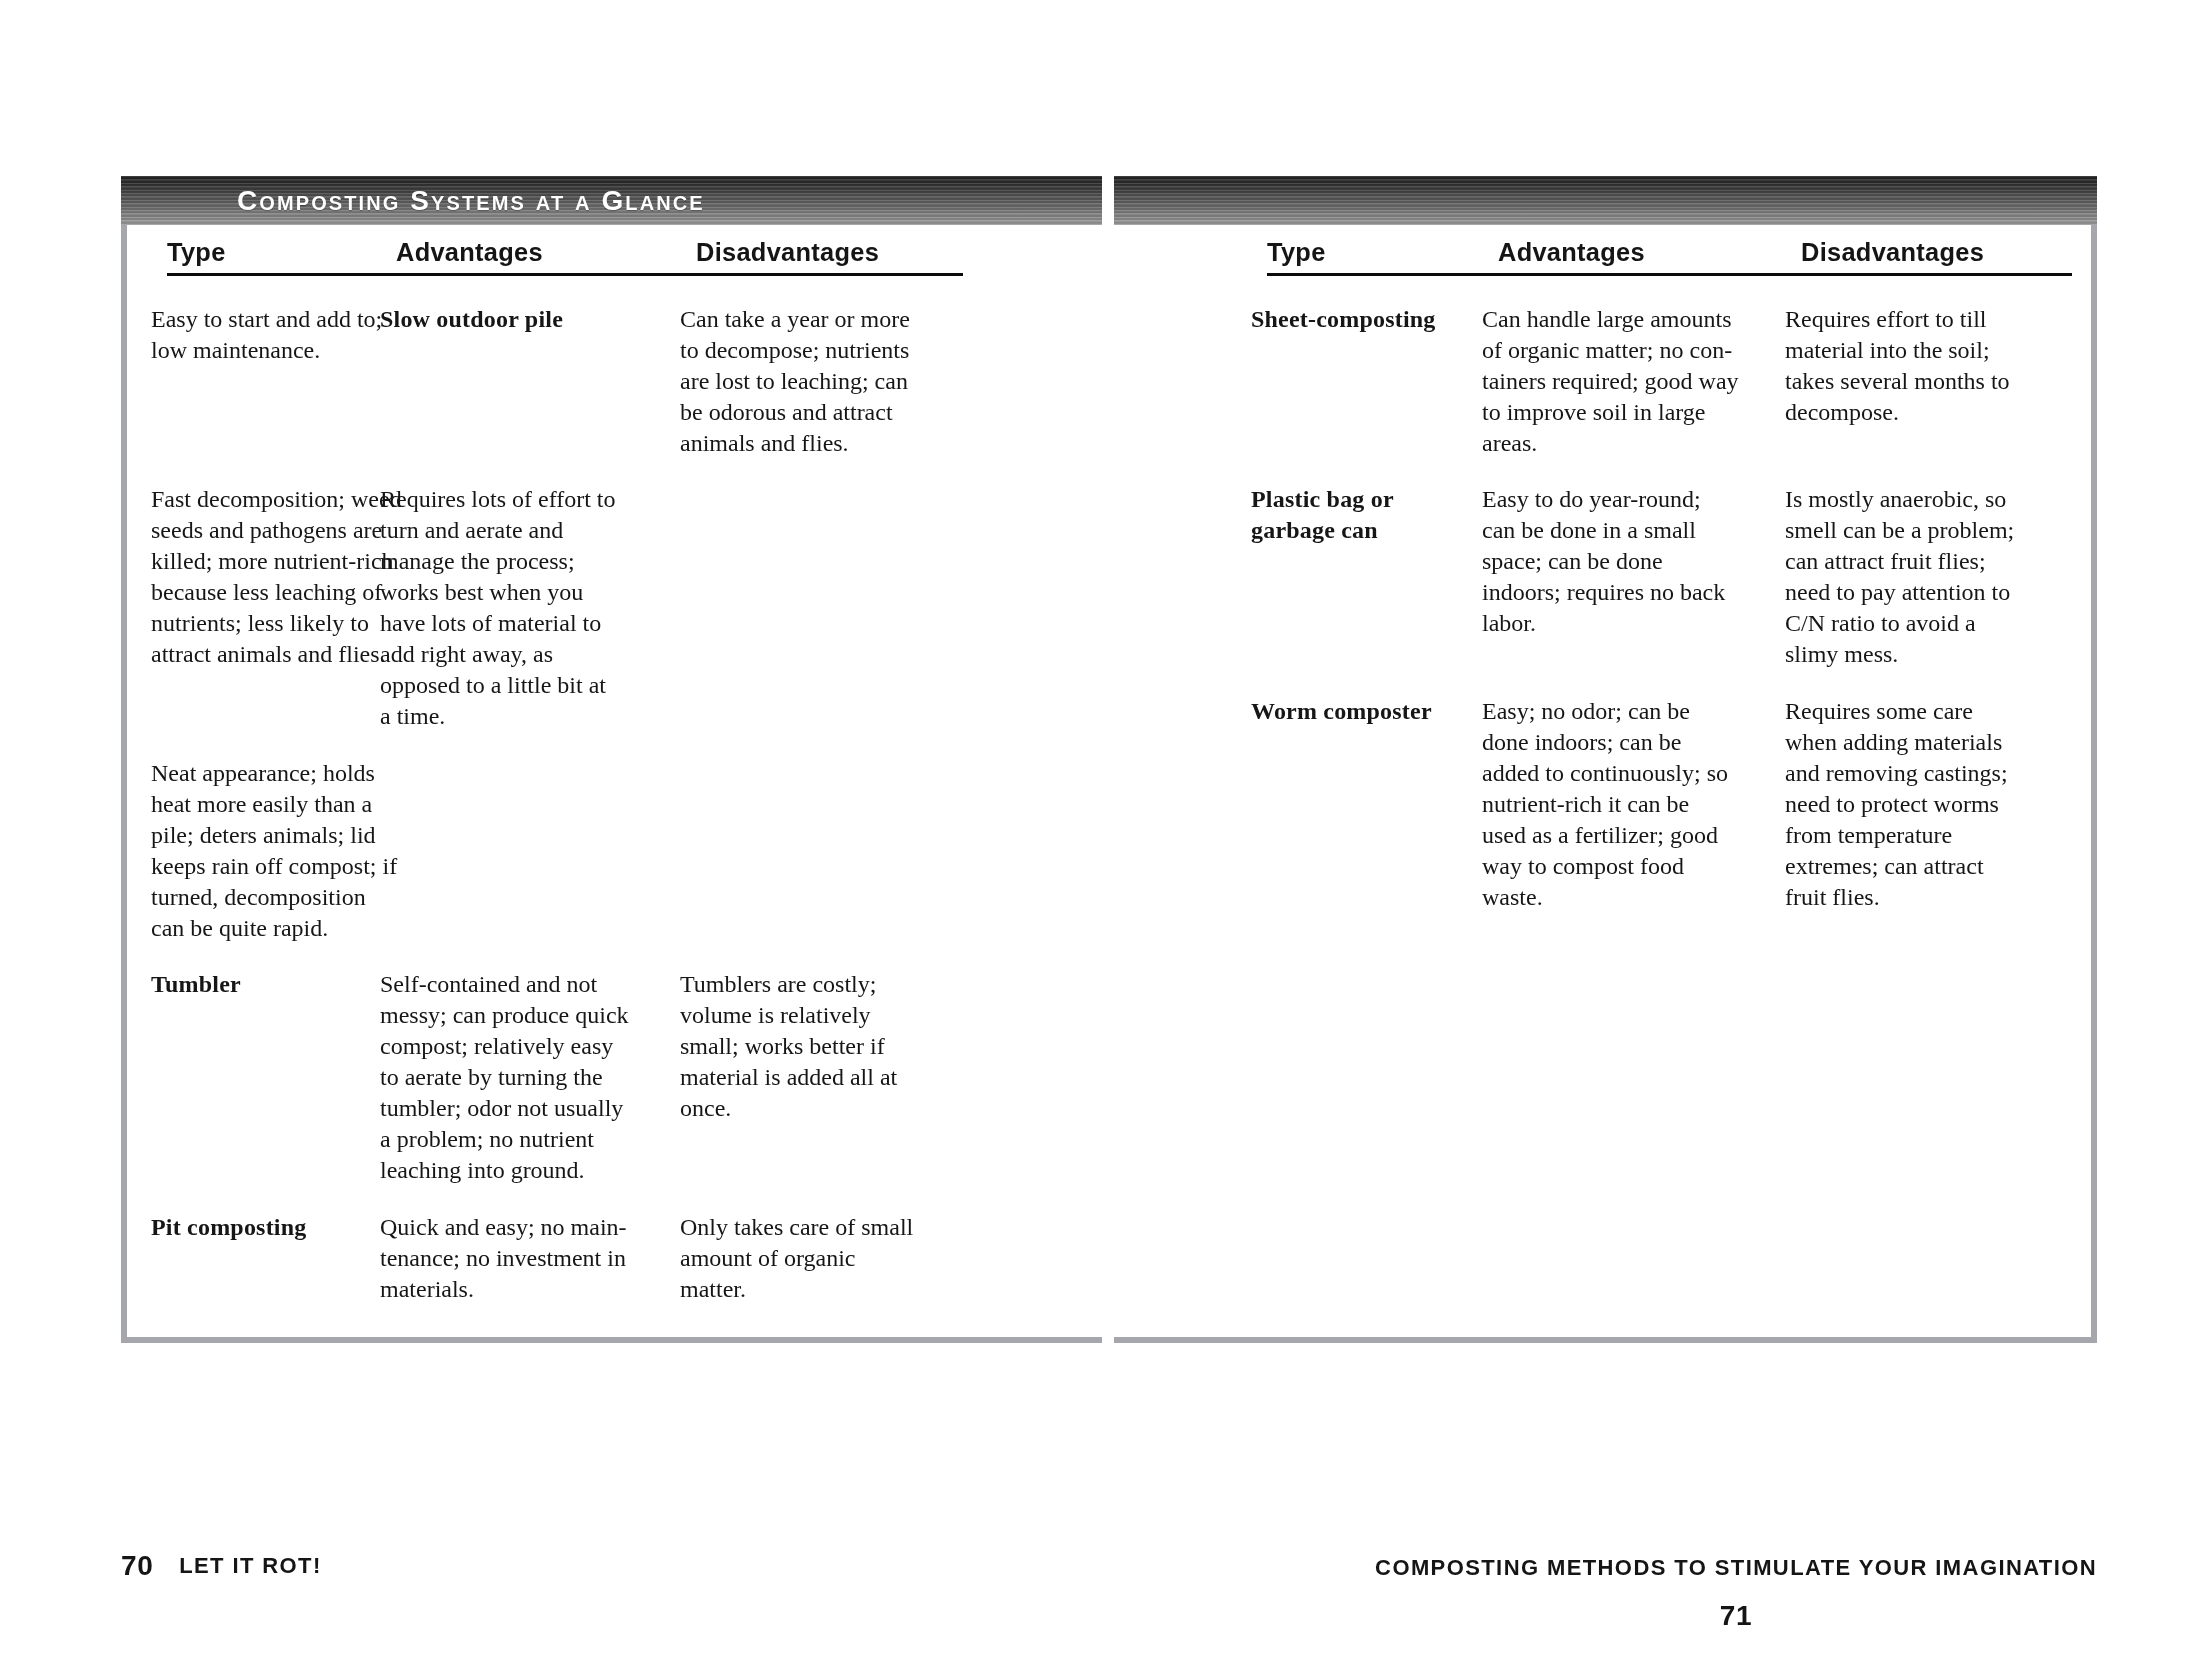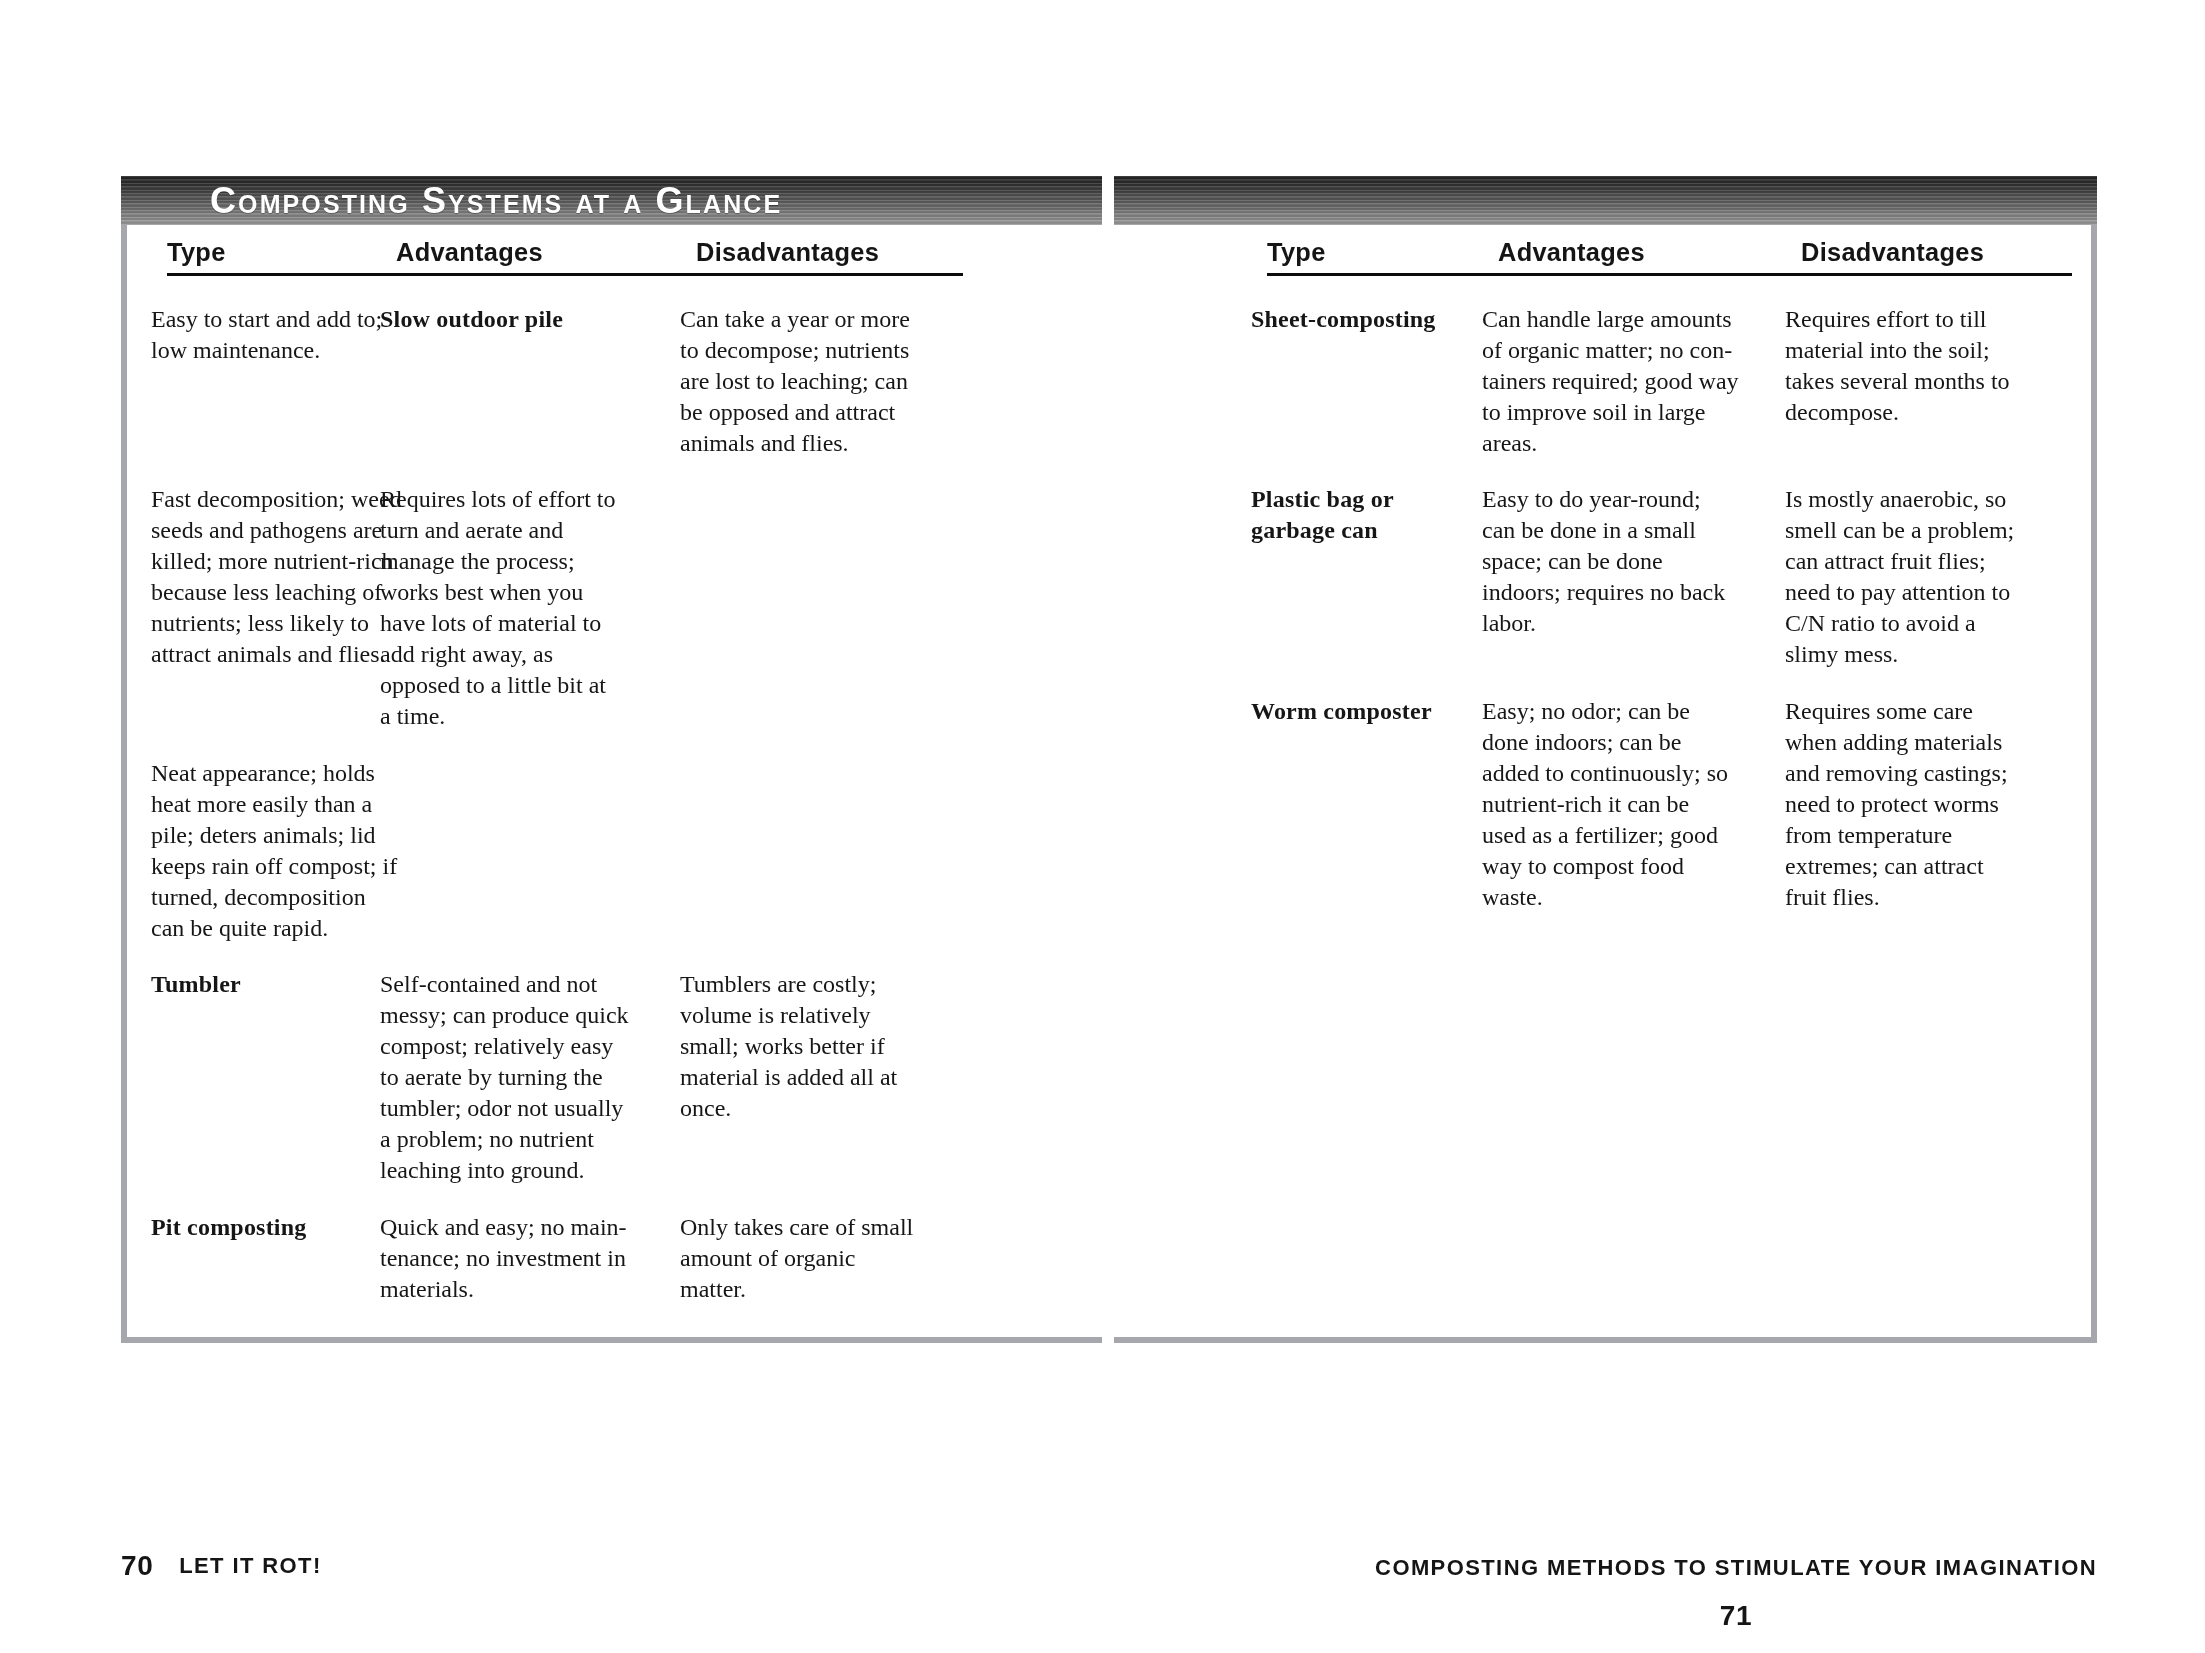--- a/index.html
+++ b/index.html
@@ -42,24 +42,24 @@
         rgba(255,255,255,0.13) 0px, rgba(255,255,255,0.13) 0.8px,
         rgba(0,0,0,0.10) 1.7px, rgba(0,0,0,0.10) 3.4px),
       linear-gradient(to bottom,
         #1d1d1d 0%, #2c2c2c 12%, #555555 45%, #7d7d7d 75%, #a0a0a0 100%);
     display: flex;
     align-items: center;
   }
   .title-bar .title {
     color: #ffffff;
     font-weight: bold;
-    font-size: 36px;
+    font-size: 28px;
     letter-spacing: 2.1px;
     font-variant-caps: small-caps;
-    padding-left: 89px;
+    padding-left: 116px;
     text-shadow: 0 0.8px 0.8px rgba(0,0,0,0.35);
     white-space: nowrap;
   }
 
   
   .gutter {
     position: absolute;
     left: 975px;
     top: 0;
     width: 12px;
@@ -149,21 +149,21 @@
       <div class="th">Disadvantages</div>
     </div>
     <div class="tbody">
       <div class="trow">
         <div class="cell">Easy to start and add to;
 low maintenance.</div>
         <div class="cell type">Slow outdoor pile</div>
         <div class="cell">Can take a year or more
 to decompose; nutrients
 are lost to leaching; can
-be opposed and attract
+be odorous and attract
 animals and flies.</div>
       </div>
       <div class="trow">
         <div class="cell">Fast decomposition; weed
 seeds and pathogens are
 killed; more nutrient-rich
 because less leaching of
 nutrients; less likely to
 attract animals and flies.</div>
         <div class="cell">Requires lots of effort to

